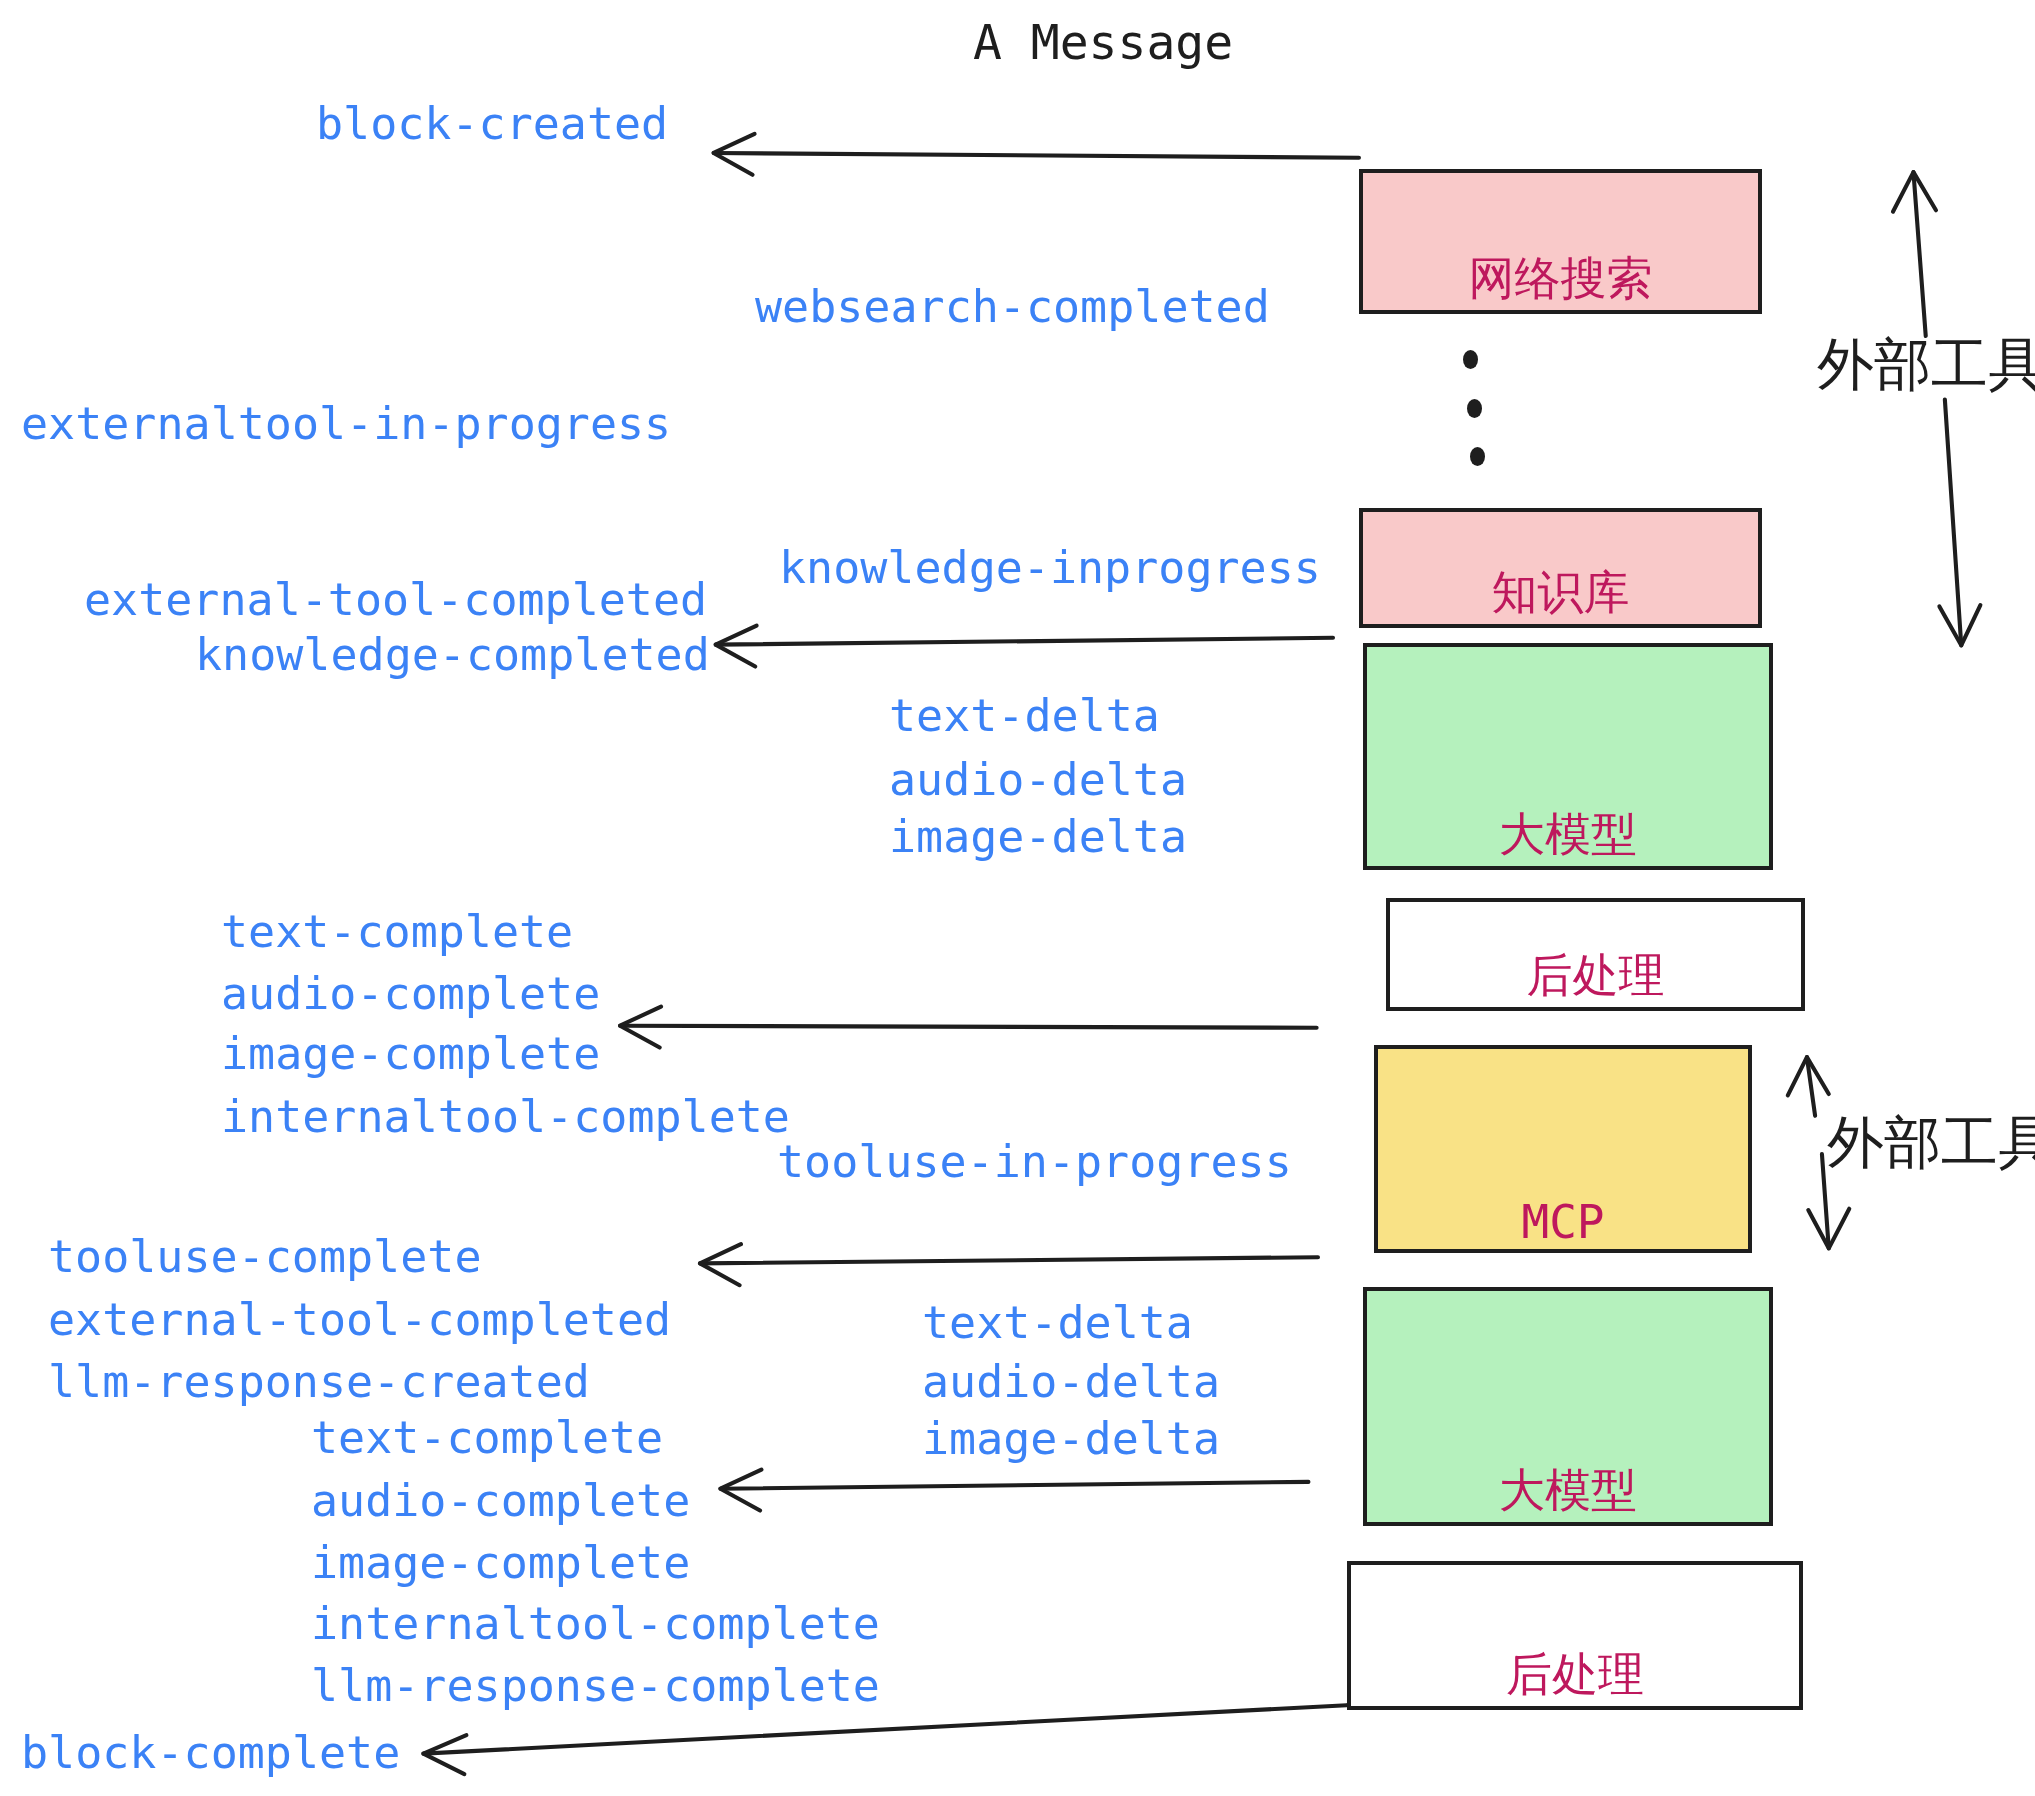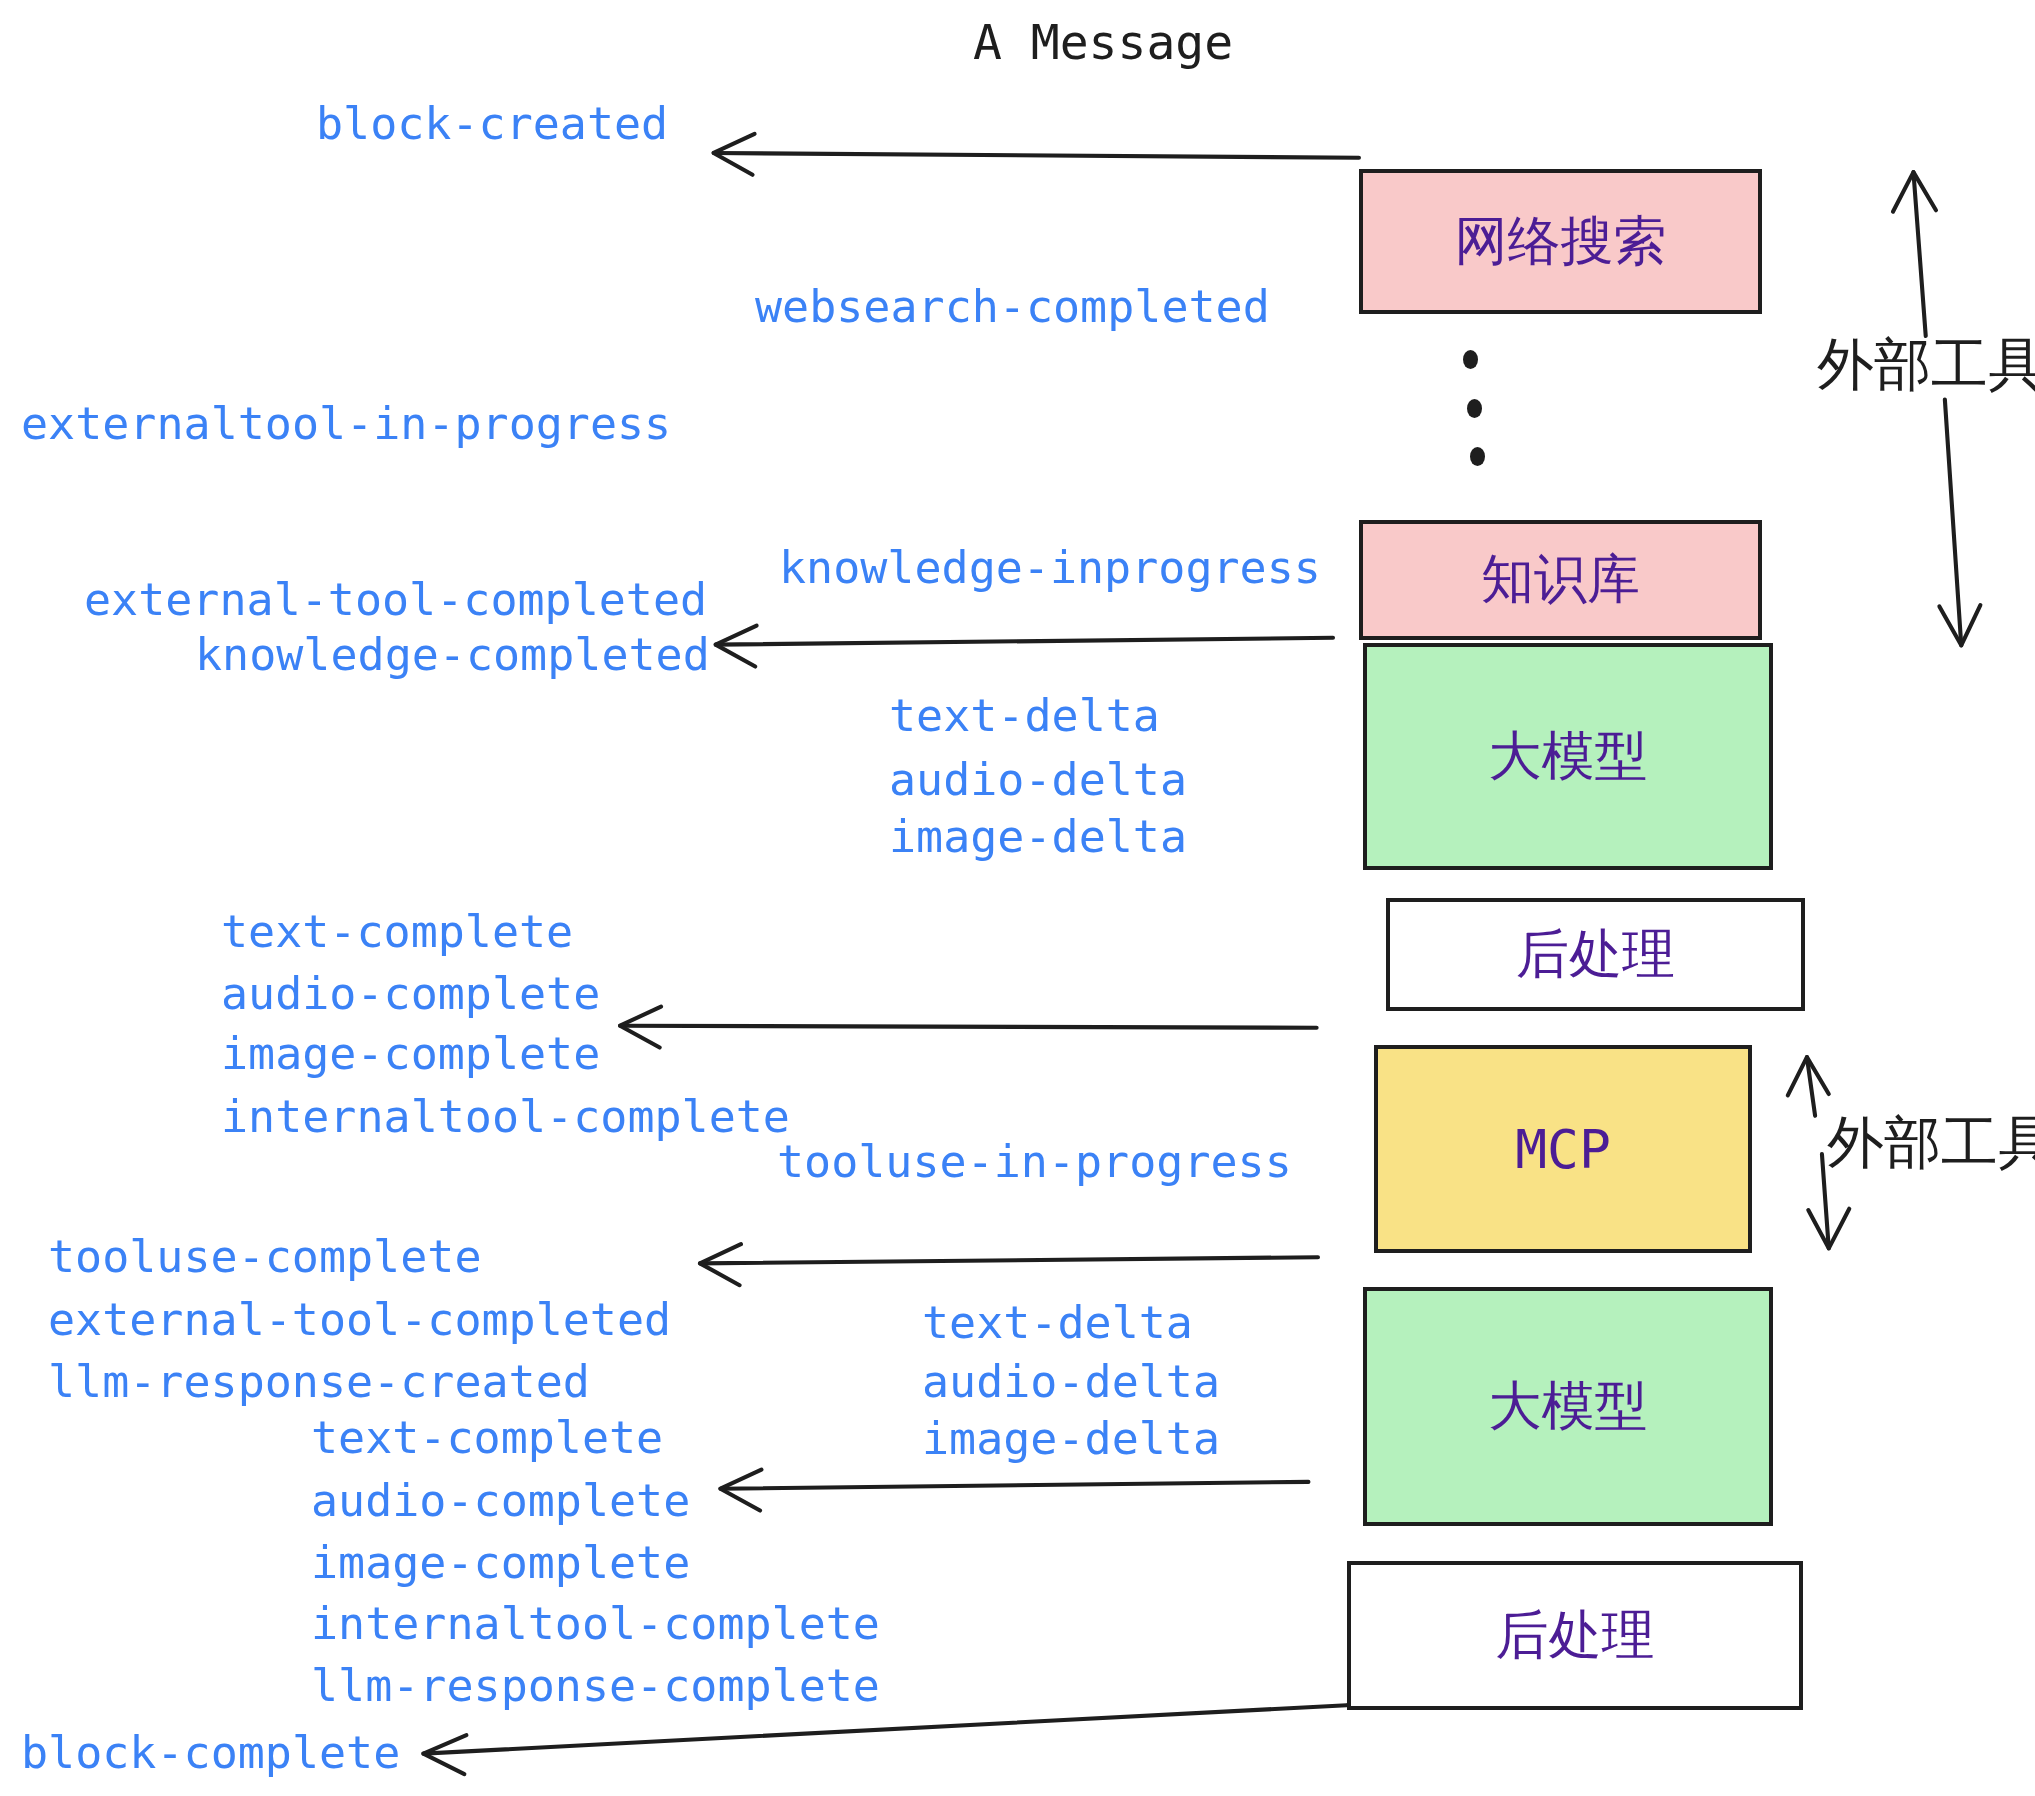--- a/index.html
+++ b/index.html
@@ -21,25 +21,25 @@
   }
   .title{
     position:absolute;
     font-size:48px;
     line-height:55px;
     white-space:nowrap;
   }
   .box{
     position:absolute;
     border:4.1px solid #1e1e1e;
-    display:flex;align-items:center;justify-content:center;
+    display:flex;align-items:flex-end;justify-content:center;
     box-sizing:border-box;
-    font-size:53px;
+    font-size:46px;
     font-family:"Liberation Sans","DejaVu Sans",sans-serif;
-    color:#4c1d95;
+    color:#be185d;
   }
   .box.pink{background:#f9c9c9;}
   .box.green{background:#b5f1bd;}
   .box.yellow{background:#f9e286;}
   .box.white{background:#ffffff;}
   .box .mono{font-family:"DejaVu Sans Mono",monospace;}
   .side-label{
     position:absolute;
     font-size:57px;
     line-height:59px;
@@ -97,21 +97,21 @@
   <div class="ev" style="left:311px;top:1535px">image-complete</div>
   <div class="ev" style="left:311px;top:1596px">internaltool-complete</div>
   <div class="ev" style="left:311px;top:1658px">llm-response-complete</div>
 
   <div class="ev" style="left:21px;top:1725px">block-complete</div>
 
   <div class="box pink" style="left:1359px;top:169px;width:403px;height:145px">
     <span>网络搜索</span>
   </div>
 
-  <div class="box pink" style="left:1359px;top:520px;width:403px;height:120px">
+  <div class="box pink" style="left:1359px;top:508px;width:403px;height:120px">
     <span>知识库</span>
   </div>
 
   <div class="box green" style="left:1363px;top:643px;width:410px;height:227px">
     <span>大模型</span>
   </div>
 
   <div class="box white" style="left:1386px;top:898px;width:419px;height:113px">
     <span>后处理</span>
   </div>

